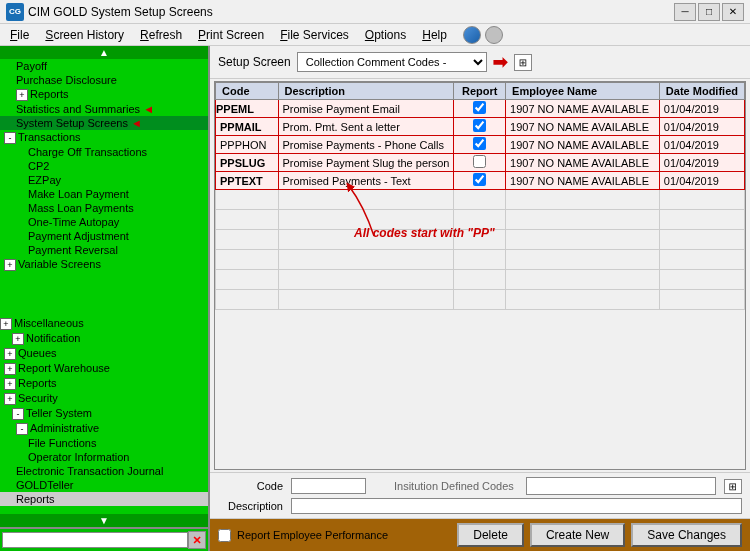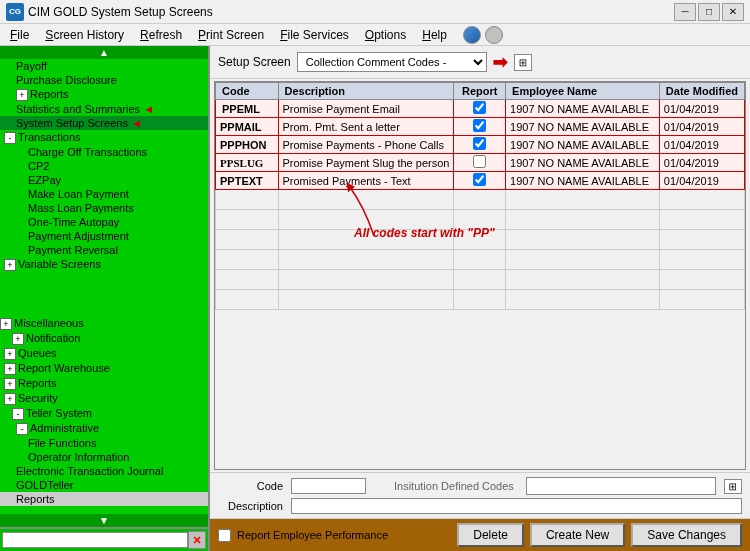--- a/index.html
+++ b/index.html
@@ -108,42 +108,42 @@
             <tr>
               <th style="width:70px;background:#d0d8e8;border:1px solid #888;padding:2px 6px;">Code</th>
               <th style="background:#d0d8e8;border:1px solid #888;padding:2px 6px;">Description</th>
               <th style="width:55px;background:#d0d8e8;border:1px solid #888;padding:2px 6px;text-align:center;">Report</th>
               <th style="width:160px;background:#d0d8e8;border:1px solid #888;padding:2px 6px;">Employee Name</th>
               <th style="width:85px;background:#d0d8e8;border:1px solid #888;padding:2px 6px;">Date Modified</th>
             </tr>
           </thead>
           <tbody>
             <tr style="background:#ffeeee;">
-              <td style="border:1px solid #cc0000;padding:1px 6px;font-weight:bold;">PPEML</td>
+              <td style="border:1px solid #cc0000;padding:1px 0;font-weight:bold;">PPEML</td>
               <td style="border:1px solid #cc0000;padding:1px 4px;">Promise Payment Email</td>
               <td style="border:1px solid #cc0000;padding:1px 4px;text-align:center;"><input type="checkbox" checked="" style=""></td>
               <td style="border:1px solid #cc0000;padding:1px 4px;">1907 NO NAME AVAILABLE</td>
               <td style="border:1px solid #cc0000;padding:1px 4px;">01/04/2019</td>
             </tr>
             <tr style="background:#ffeeee;">
               <td style="border:1px solid #cc0000;padding:1px 4px;font-weight:bold;">PPMAIL</td>
               <td style="border:1px solid #cc0000;padding:1px 4px;">Prom. Pmt. Sent a letter</td>
               <td style="border:1px solid #cc0000;padding:1px 4px;text-align:center;"><input type="checkbox" checked="" style=""></td>
               <td style="border:1px solid #cc0000;padding:1px 4px;">1907 NO NAME AVAILABLE</td>
               <td style="border:1px solid #cc0000;padding:1px 4px;">01/04/2019</td>
             </tr>
             <tr style="background:#ffeeee;">
-              <td style="border:1px solid #cc0000;padding:1px 4px;font-weight:bold;">PPPHON</td>
+              <td style="border:1px solid #cc0000;padding:1px 4px;font-weight:normal;">PPPHON</td>
               <td style="border:1px solid #cc0000;padding:1px 4px;">Promise Payments - Phone Calls</td>
               <td style="border:1px solid #cc0000;padding:1px 4px;text-align:center;"><input type="checkbox" checked="" style=""></td>
               <td style="border:1px solid #cc0000;padding:1px 4px;">1907 NO NAME AVAILABLE</td>
               <td style="border:1px solid #cc0000;padding:1px 4px;">01/04/2019</td>
             </tr>
             <tr style="background:#ffeeee;">
-              <td style="border:1px solid #cc0000;padding:1px 4px;font-weight:bold;font-family:Liberation Serif, serif;">PPSLUG</td>
+              <td style="border:1px solid #cc0000;padding:1px 4px;font-weight:bold;">PPSLUG</td>
               <td style="border:1px solid #cc0000;padding:1px 4px;">Promise Payment Slug the person</td>
               <td style="border:1px solid #cc0000;padding:1px 4px;text-align:center;"><input type="checkbox" style=""></td>
               <td style="border:1px solid #cc0000;padding:1px 4px;">1907 NO NAME AVAILABLE</td>
               <td style="border:1px solid #cc0000;padding:1px 4px;">01/04/2019</td>
             </tr>
             <tr style="background:#ffeeee;">
               <td style="border:1px solid #cc0000;padding:1px 4px;font-weight:bold;">PPTEXT</td>
               <td style="border:1px solid #cc0000;padding:1px 4px;">Promised Payments - Text</td>
               <td style="border:1px solid #cc0000;padding:1px 4px;text-align:center;"><input type="checkbox" checked="" style=""></td>
               <td style="border:1px solid #cc0000;padding:1px 4px;">1907 NO NAME AVAILABLE</td>

